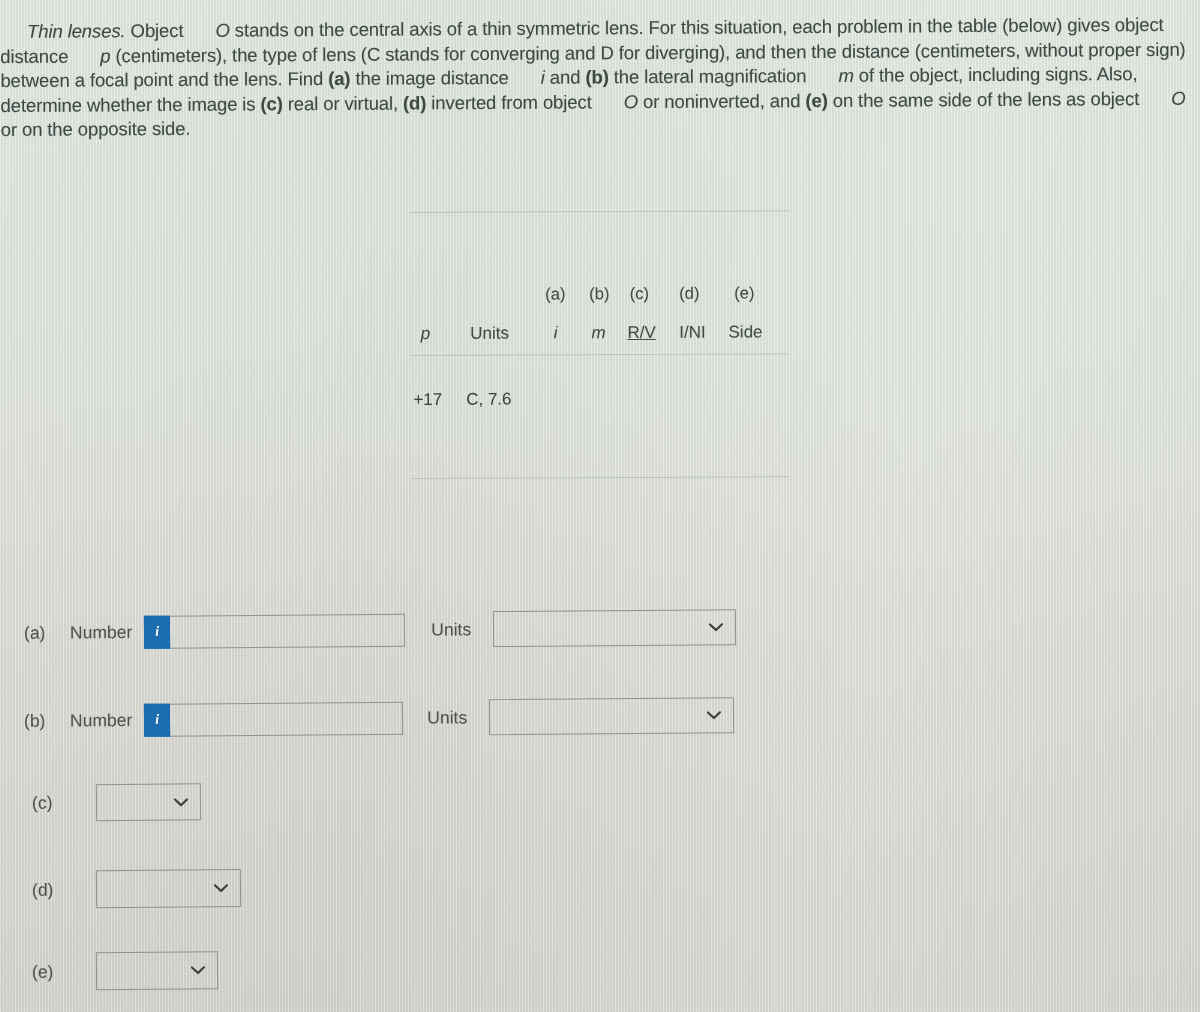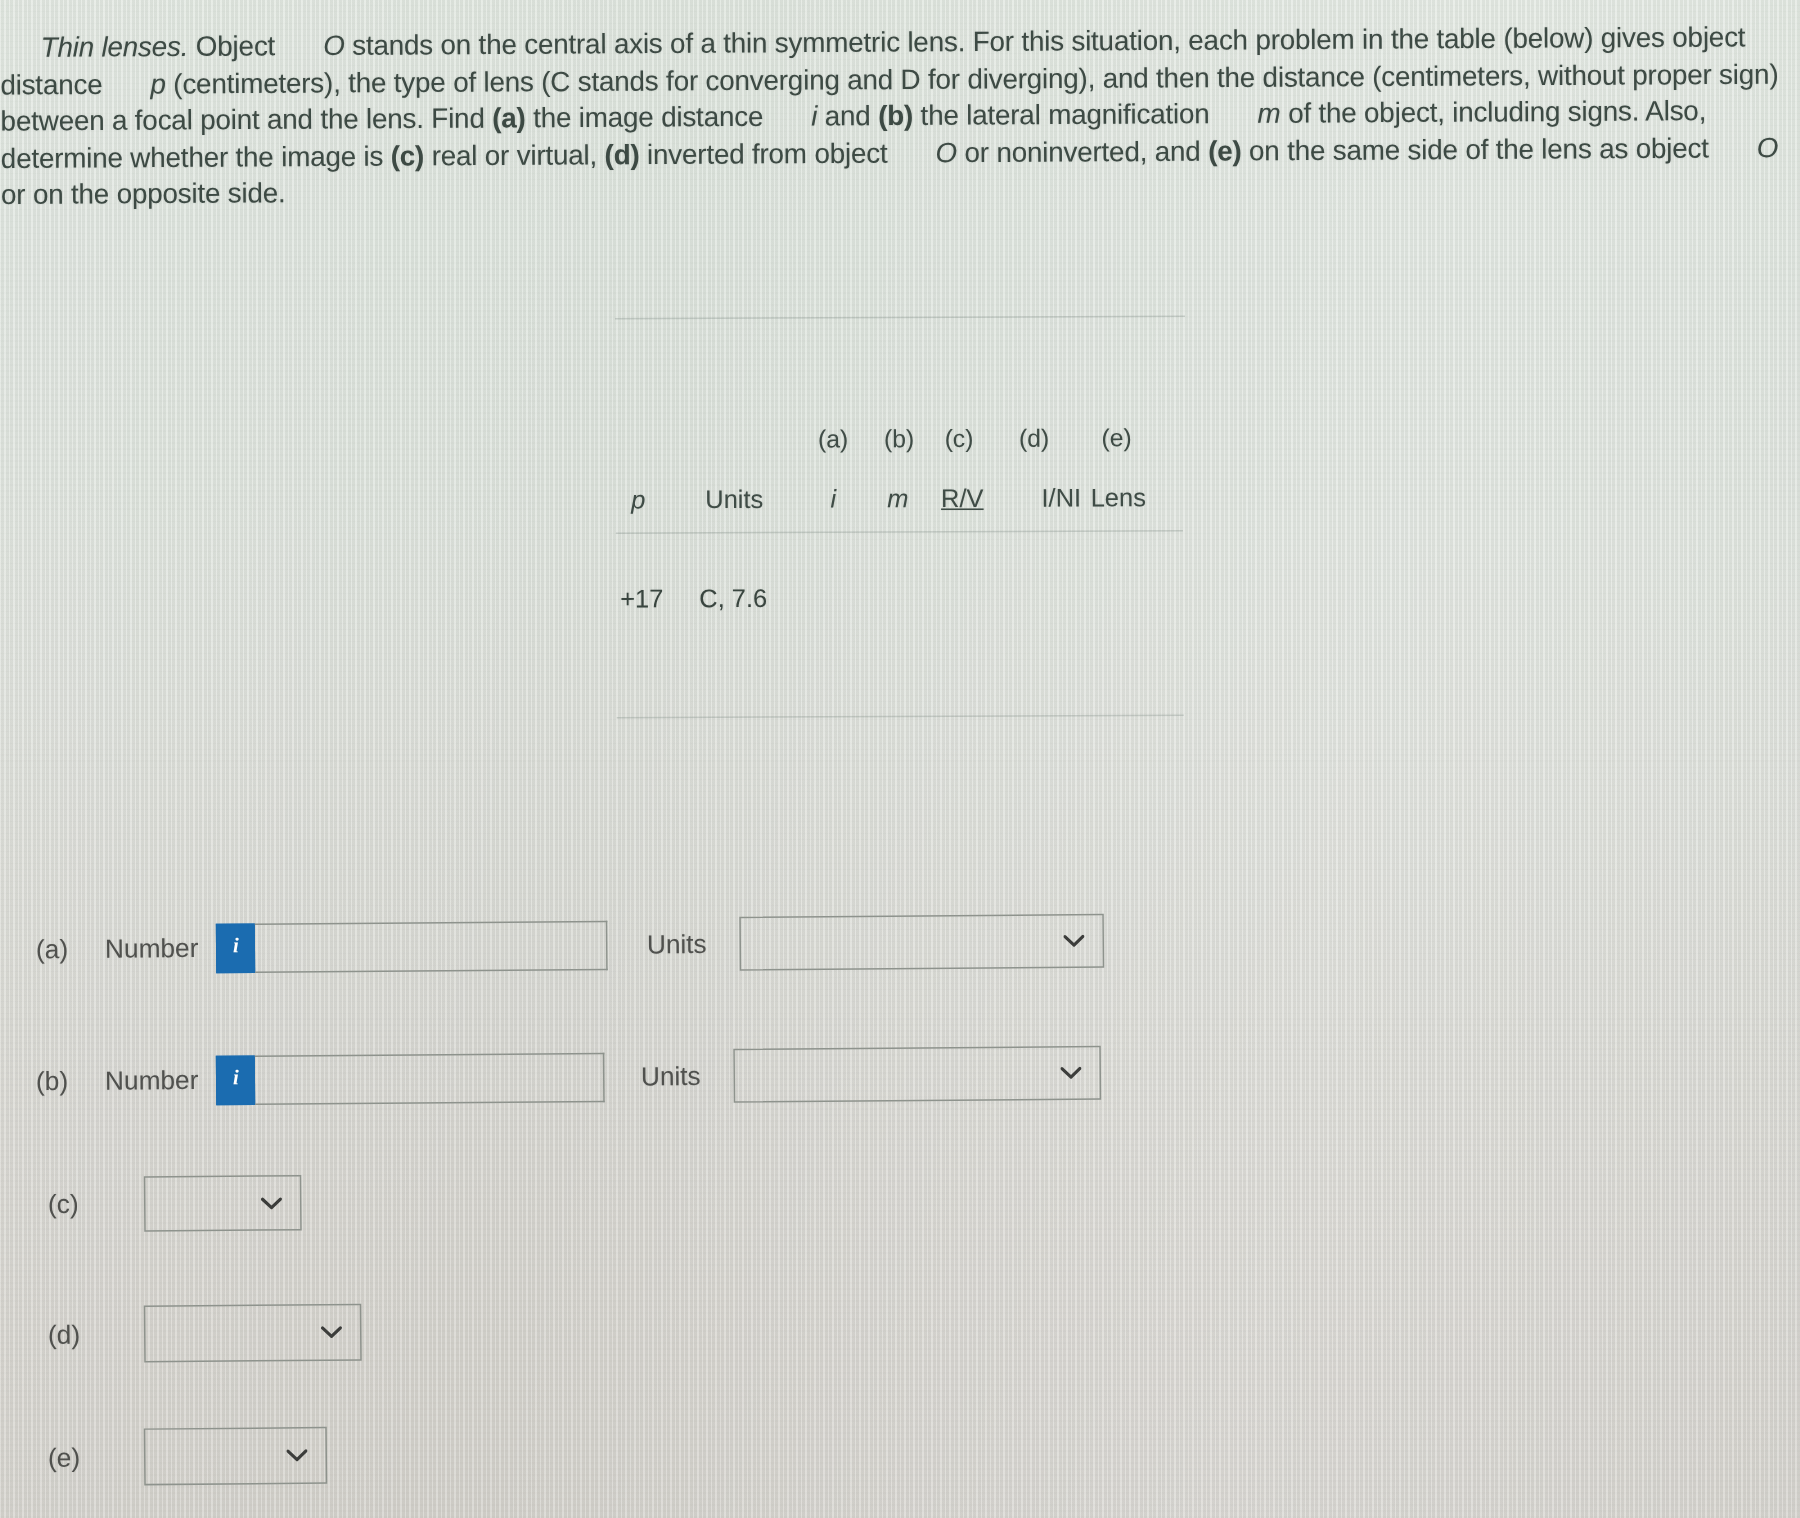--- a/index.html
+++ b/index.html
@@ -222,22 +222,22 @@
         <span class="cell" style="left:212px;width:34px;">(c)</span>
         <span class="cell" style="left:262px;width:34px;">(d)</span>
         <span class="cell" style="left:317px;width:34px;">(e)</span>
       </div>
       <div class="hdr-syms">
         <span class="cell it" style="left:0px;width:30px;">p</span>
         <span class="cell" style="left:51px;width:56px;">Units</span>
         <span class="cell it" style="left:131px;width:28px;">i</span>
         <span class="cell it" style="left:172px;width:32px;">m</span>
         <span class="cell" style="left:209px;width:44px;text-decoration:underline;">R/V</span>
-        <span class="cell" style="left:274px;width:46px;text-align:center;">I/NI</span>
-        <span class="cell" style="left:311px;width:48px;">Lens</span>
+        <span class="cell" style="left:259px;width:46px;text-align:center;">I/NI</span>
+        <span class="cell" style="left:311px;width:48px;">Side</span>
       </div>
     </div>
 
     <div class="rule short"></div>
 
     <div class="row-block">
       <div class="row-vals">
         <span class="cell" style="left:0px;width:34px;">+17</span>
         <span class="cell" style="left:47px;width:62px;text-align:center;">C, 7.6</span>
         <span class="cell" style="left:131px;width:28px;"></span>

